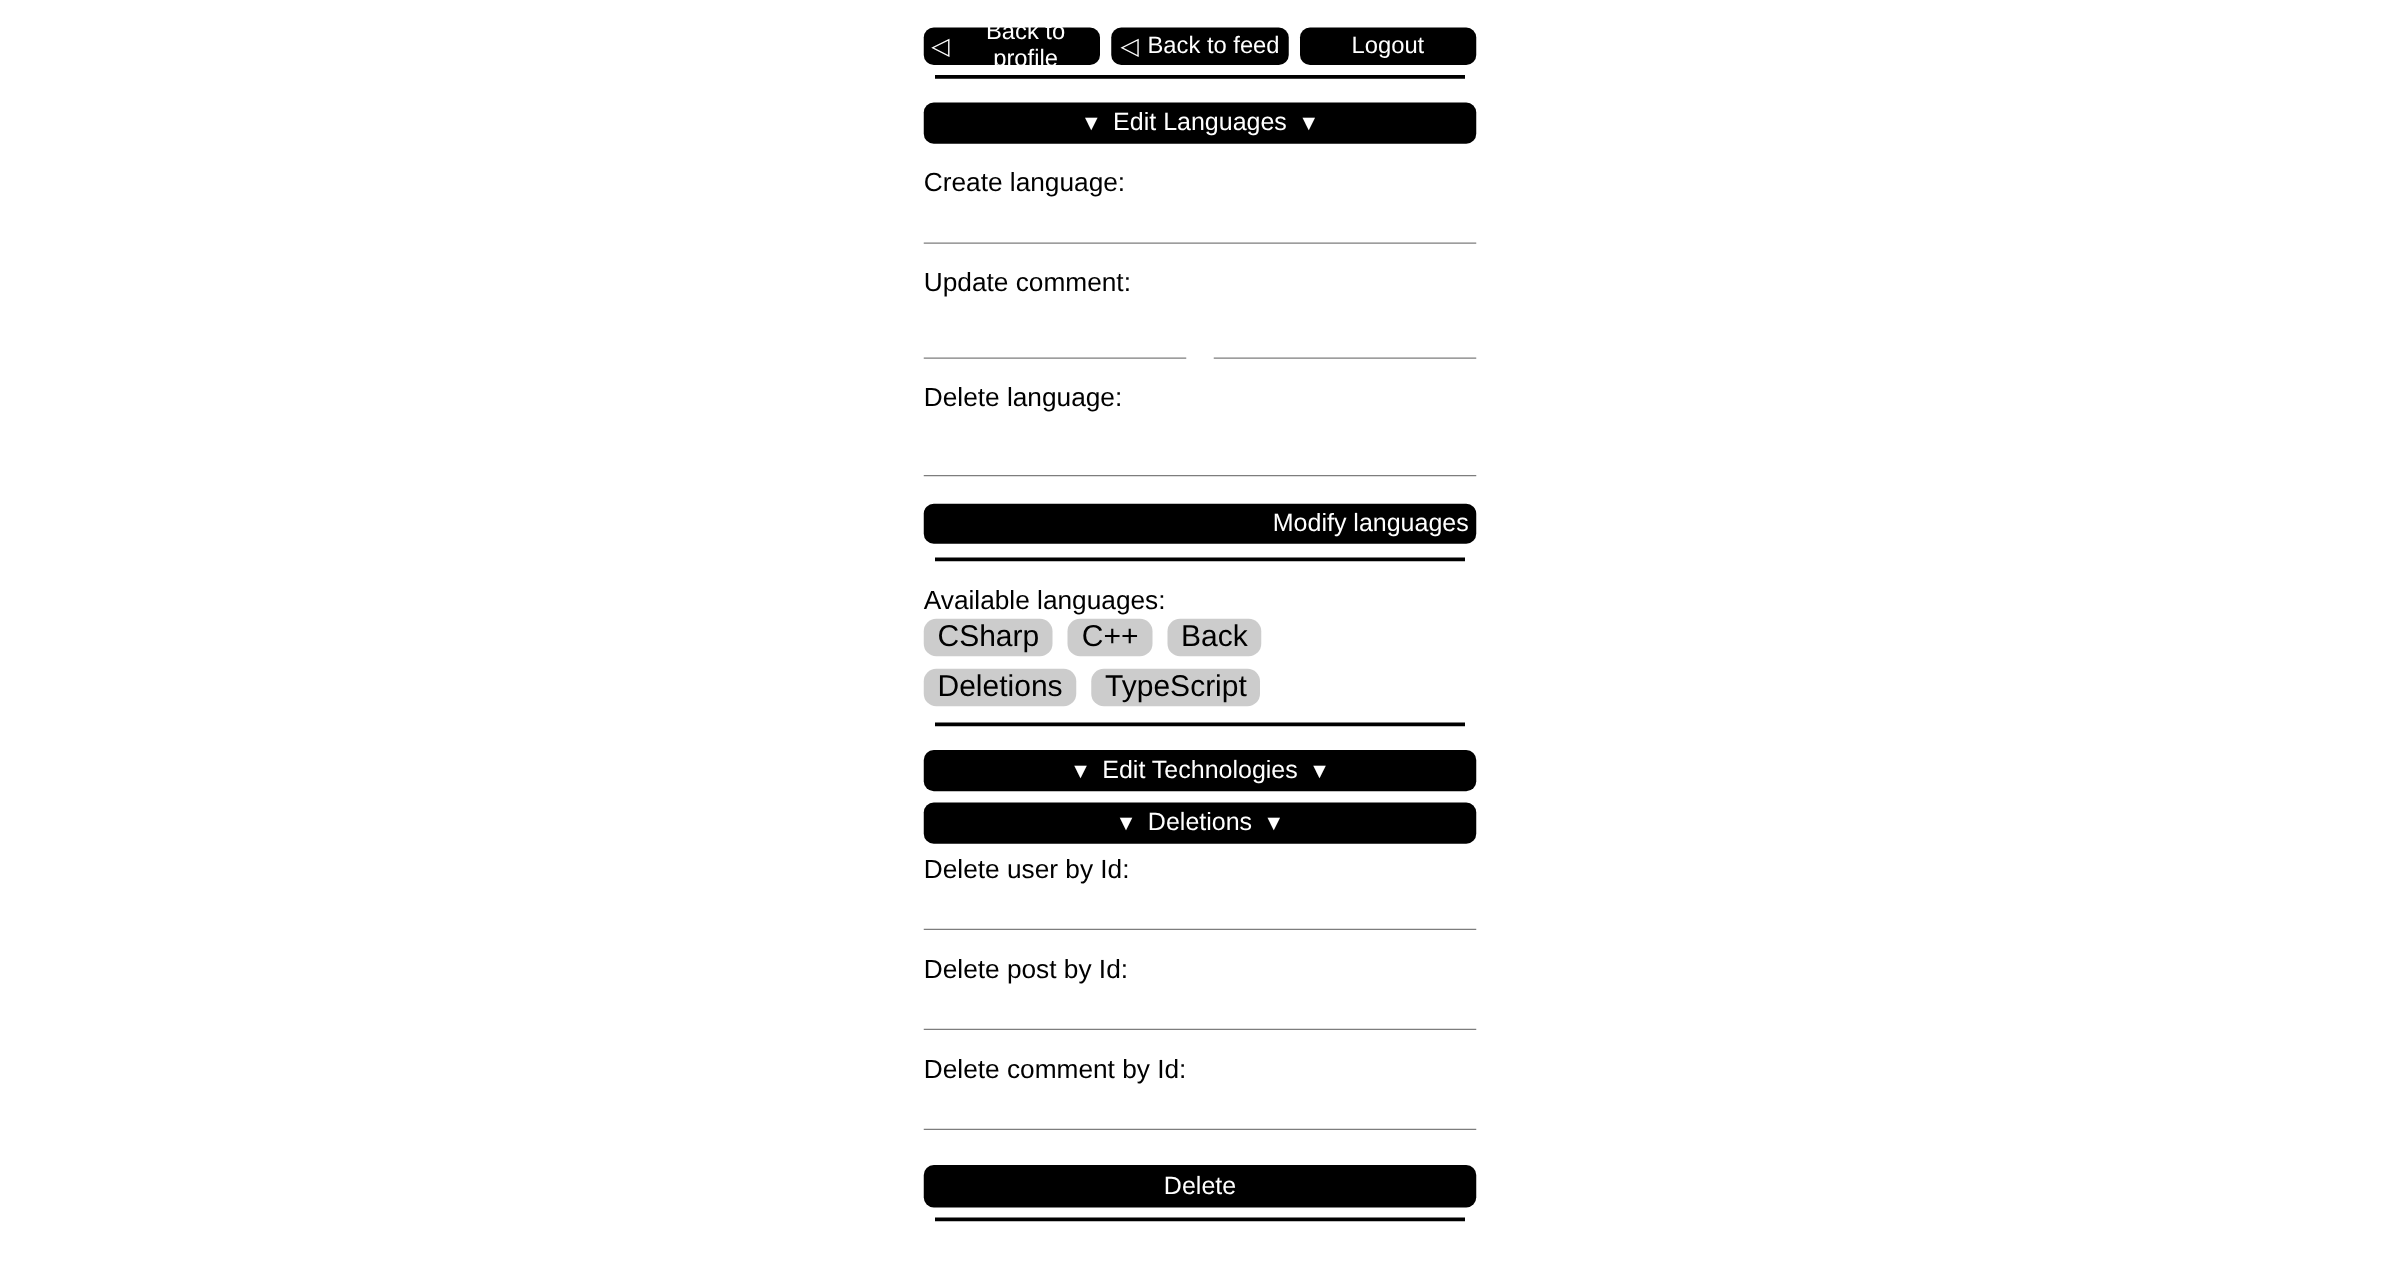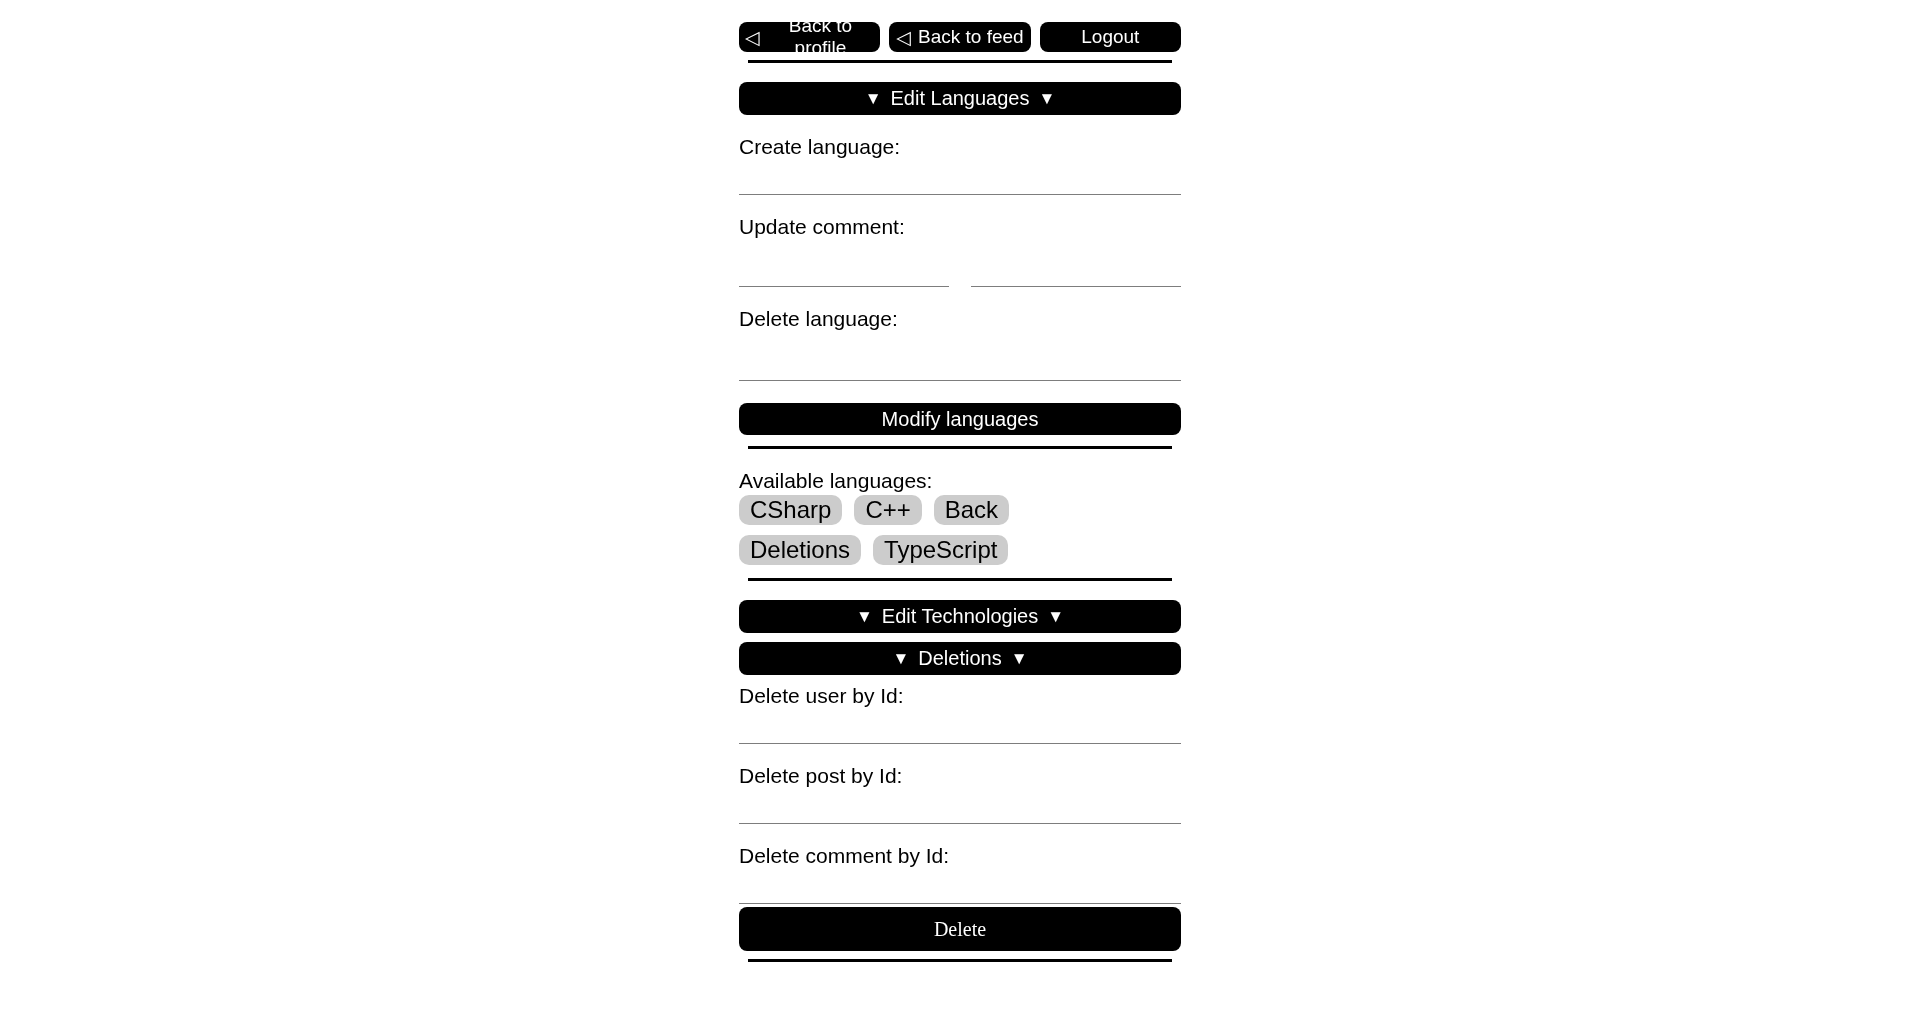--- a/index.html
+++ b/index.html
@@ -78,21 +78,21 @@
     font-family: "Liberation Sans", sans-serif;
     border-radius: 0;
     padding: 0;
   }
 
   .update-row { display: flex; justify-content: space-between; }
   .update-row input.line-input { width: 210px; height: 46px; }
 
   .delete-lang-input { height: 48px !important; }
 
-  .submit-bar { margin-top: 22px; height: 32px; }
+  .submit-bar { margin-top: 22px; height: 32px; justify-content: flex-end; }
   hr.after-submit { margin-top: 11px; }
 
   .available-label { }
   .chips {
     display: flex;
     flex-wrap: wrap;
     gap: 10px 12px;
     width: 330px;
   }
   .chip {
@@ -108,21 +108,21 @@
   hr.after-chips { margin-top: 13px; }
 
   .bar-deletions { margin-top: 9px; }
 
   .del-label-first { margin-top: 6px; }
   .del-label { }
   .del-input { height: 33px; }
   .del-input-short { height: 29px; }
   .del-input-mid { height: 31px; }
 
-  .delete-submit { margin-top: 3px; height: 44px; font-family: Liberation Serif, serif; }
+  .delete-submit { margin-top: 28px; height: 34px; }
   hr.bottom { margin-top: 8px; }
 </style>
 </head>
 <body>
 
 <div class="container">
 
   
   <div class="top-row">
     <button class="btn btn-top">

